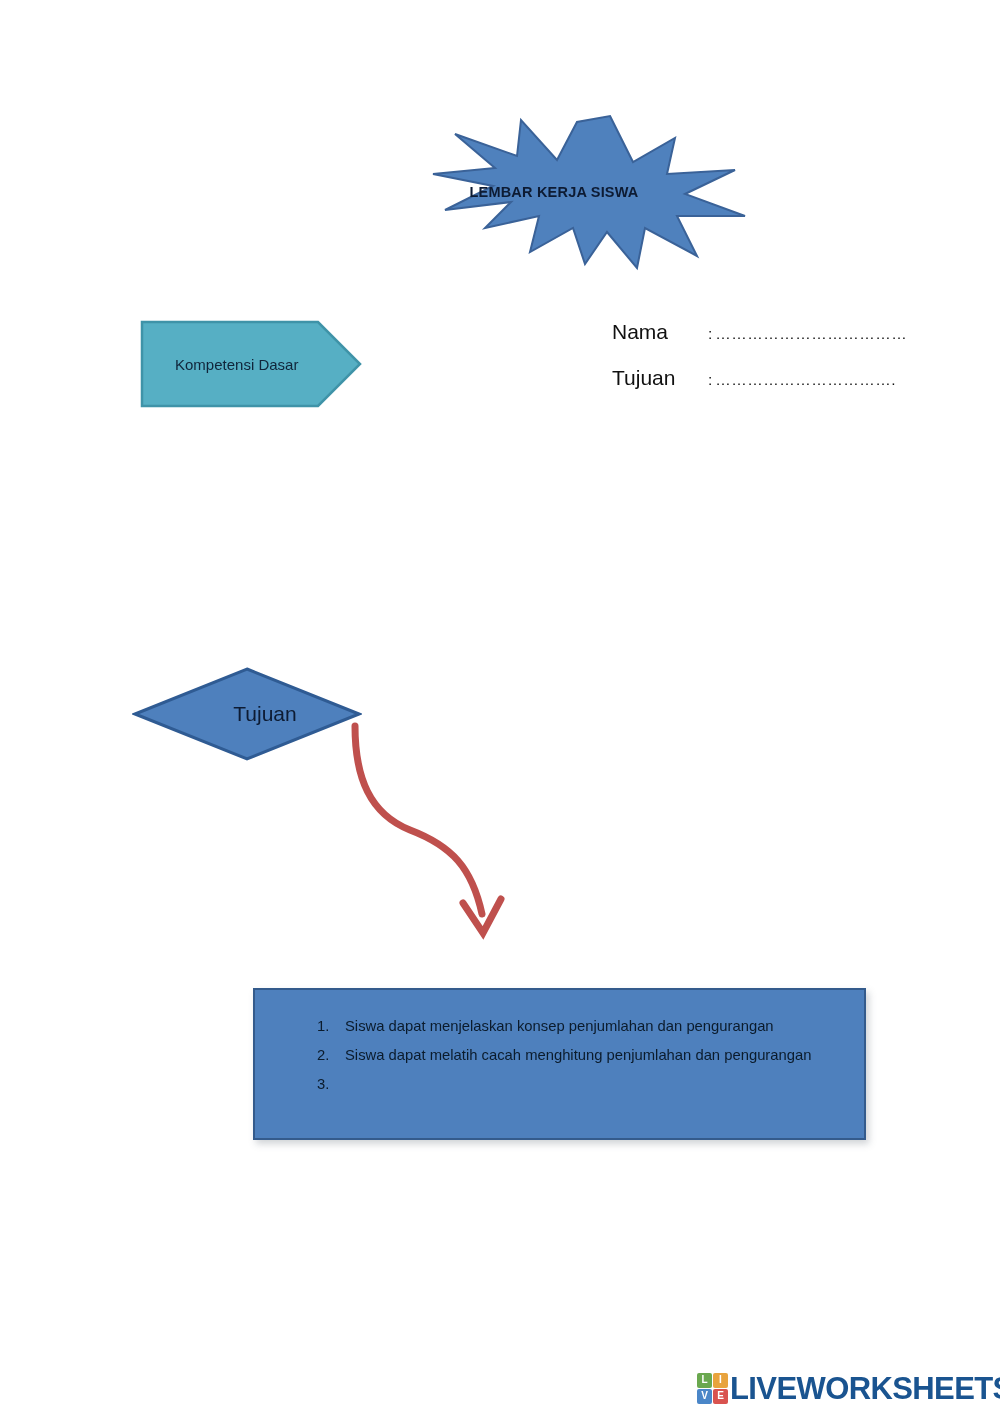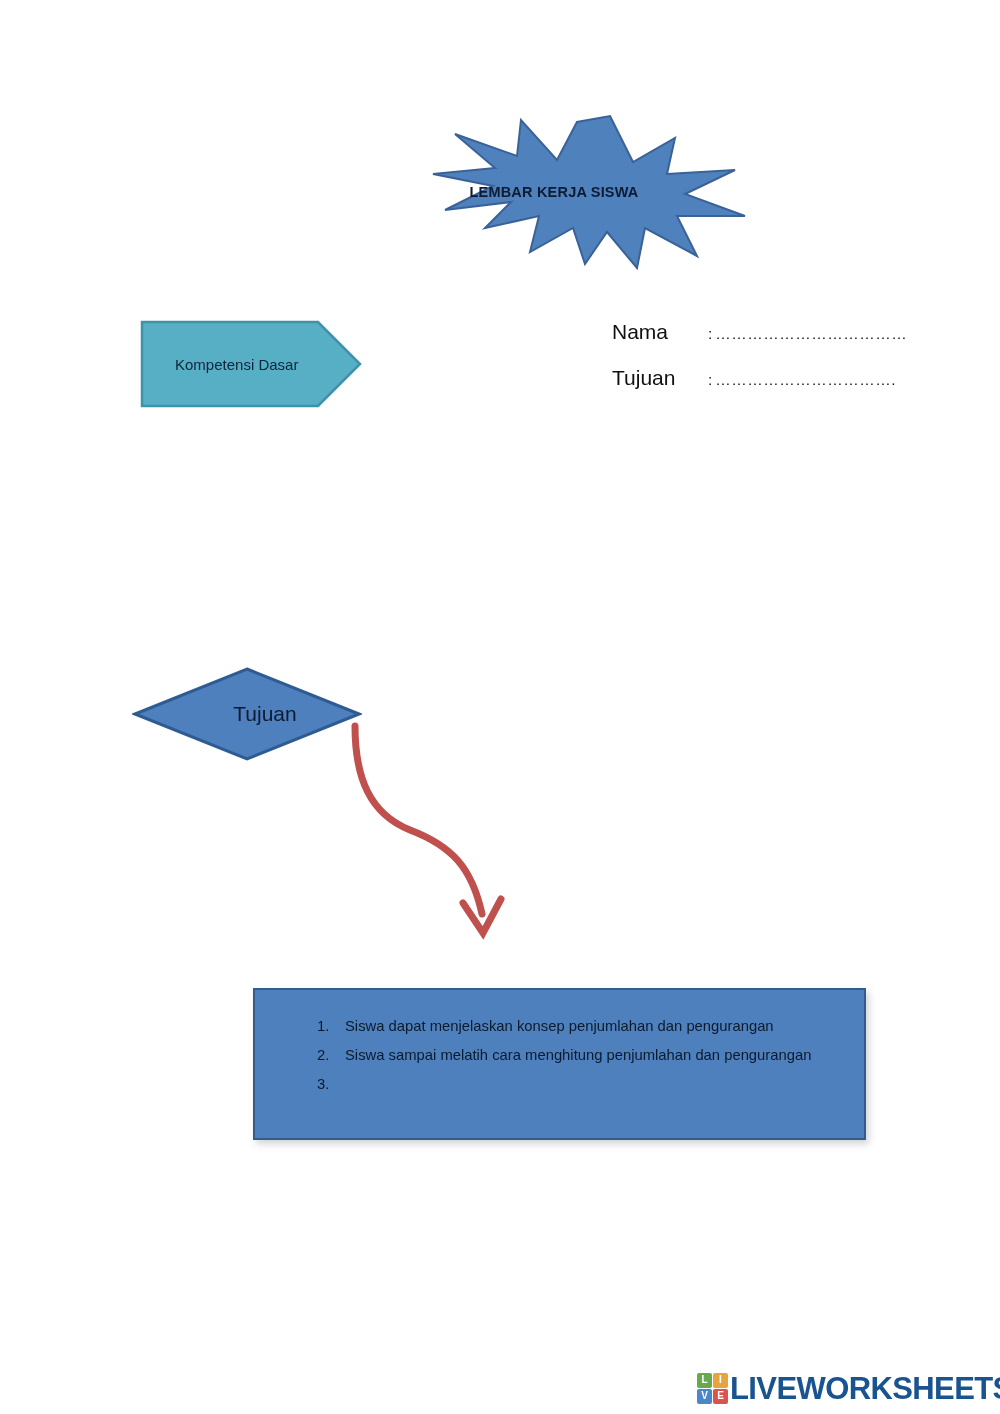--- a/index.html
+++ b/index.html
@@ -289,21 +289,21 @@
   </div>
 
   <div id="objectives-box">
     <ol id="objectives-list">
       <li>
         <span class="num">1.</span>
         <span>Siswa dapat menjelaskan konsep penjumlahan dan pengurangan</span>
       </li>
       <li>
         <span class="num">2.</span>
-        <span>Siswa sampai melatih cara menghitung penjumlahan dan pengurangan</span>
+        <span>Siswa dapat melatih cacah menghitung penjumlahan dan pengurangan</span>
       </li>
       <li>
         <span class="num">3.</span>
       </li>
     </ol>
   </div>
 
   <div id="lw-logo">
     <div id="lw-tiles">
       <span class="lw-tile" style="background: rgb(106, 168, 79);">L</span>

